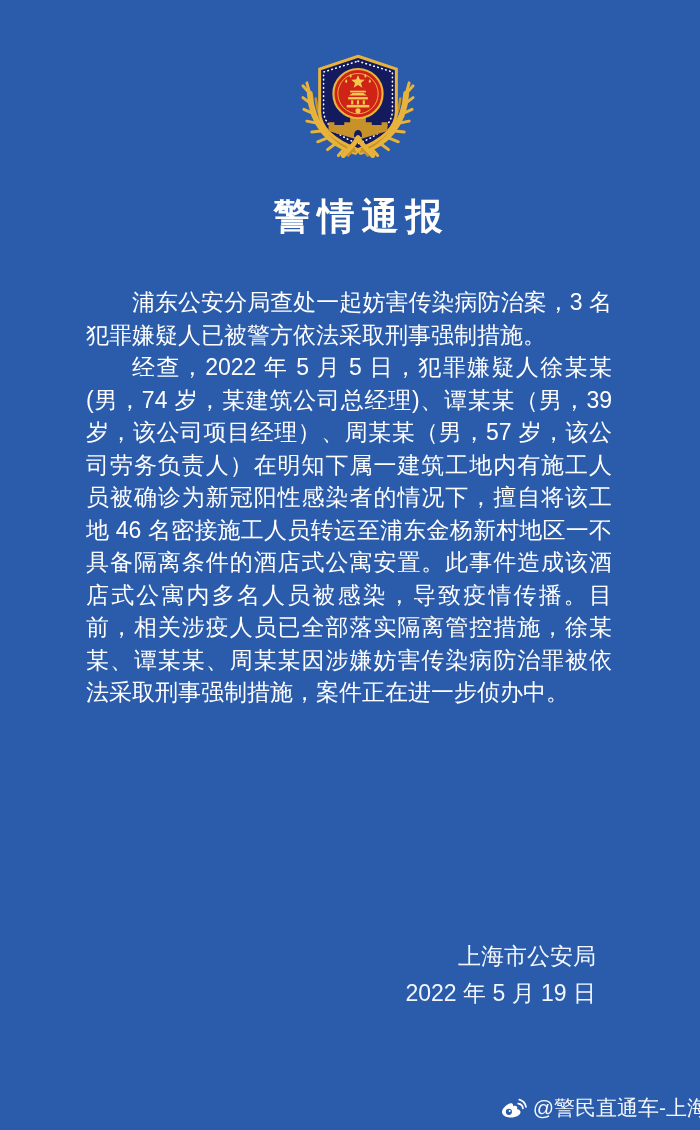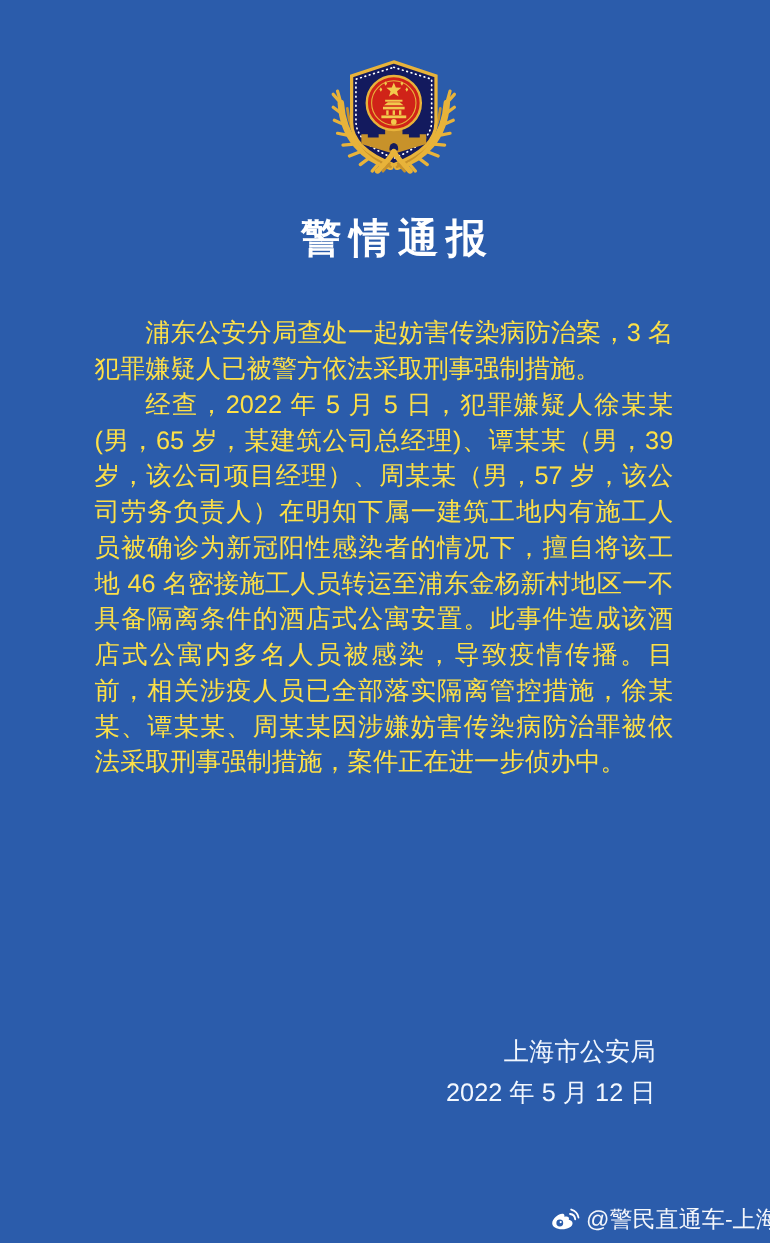--- a/index.html
+++ b/index.html
@@ -34,21 +34,21 @@
     color: #ffffff;
   }
   .body-text {
     position: absolute;
     top: 286px;
     left: 86px;
     width: 526px;
     font-size: 23px;
     line-height: 32.5px;
     text-align: justify;
-    color: #fde047;
+    color: #ffffff;
   }
   .body-text p { margin: 0; text-indent: 2em; }
   .signature-block {
     position: absolute;
     top: 938px;
     right: 120px;
     text-align: right;
     font-size: 23px;
     line-height: 37px;
     color: #f2f7fe;
@@ -121,26 +121,26 @@
         <path d="M75,113 C68,106 63,101 60,95" stroke-width="5"></path>
         <path d="M50,113 l6,-7 M70,113 l-6,-7" stroke-width="2.5" stroke="#c8922a"></path>
       </g>
     </svg>
   </div>
 
   <div class="title">警情通报</div>
 
   <div class="body-text">
     <p>浦东公安分局查处一起妨害传染病防治案，3 名犯罪嫌疑人已被警方依法采取刑事强制措施。</p>
-    <p>经查，2022 年 5 月 5 日，犯罪嫌疑人徐某某(男，65 岁，某建筑公司总经理)、谭某某（男，39 岁，该公司项目经理）、周某某（男，57 岁，该公司劳务负责人）在明知下属一建筑工地内有施工人员被确诊为新冠阳性感染者的情况下，擅自将该工地 46 名密接施工人员转运至浦东金杨新村地区一不具备隔离条件的酒店式公寓安置。此事件造成该酒店式公寓内多名人员被感染，导致疫情传播。目前，相关涉疫人员已全部落实隔离管控措施，徐某某、谭某某、周某某因涉嫌妨害传染病防治罪被依法采取刑事强制措施，案件正在进一步侦办中。</p>
+    <p>经查，2022 年 5 月 5 日，犯罪嫌疑人徐某某(男，74 岁，某建筑公司总经理)、谭某某（男，39 岁，该公司项目经理）、周某某（男，57 岁，该公司劳务负责人）在明知下属一建筑工地内有施工人员被确诊为新冠阳性感染者的情况下，擅自将该工地 46 名密接施工人员转运至浦东金杨新村地区一不具备隔离条件的酒店式公寓安置。此事件造成该酒店式公寓内多名人员被感染，导致疫情传播。目前，相关涉疫人员已全部落实隔离管控措施，徐某某、谭某某、周某某因涉嫌妨害传染病防治罪被依法采取刑事强制措施，案件正在进一步侦办中。</p>
   </div>
 
   <div class="signature-block">
     <div>上海市公安局</div>
-    <div>2022 年 5 月 12 日</div>
+    <div>2022 年 5 月 19 日</div>
   </div>
 
   <div class="watermark">
     <span>
       <svg viewBox="0 0 27 22" width="27" height="22" aria-hidden="true">
         <path d="M11,20.5 C5.8,20.5 2,18.2 2,15 C2,13.1 3.3,11 5.3,9.2 C7.9,6.8 11,5.7 12.4,6.7 C13.1,7.2 13.3,8.2 13,9.2 C14.6,8.6 16.1,8.7 16.8,9.5 C17.3,10.1 17.4,11 17,11.9 C19.2,12.4 20.5,13.5 20.5,15 C20.5,18.1 16.2,20.5 11,20.5 Z" fill="#ffffff"></path>
         <circle cx="8.9" cy="14.8" r="3.1" fill="#2b5cab"></circle>
         <circle cx="9.7" cy="14" r="1" fill="#ffffff"></circle>
         <path d="M18.2,6.6 A5.2,5.2 0 0 1 22.9,11.4" stroke="#ffffff" stroke-width="1.7" fill="none" stroke-linecap="round"></path>
         <path d="M19.3,2.6 A9.4,9.4 0 0 1 26,9.9" stroke="#ffffff" stroke-width="1.7" fill="none" stroke-linecap="round"></path>

